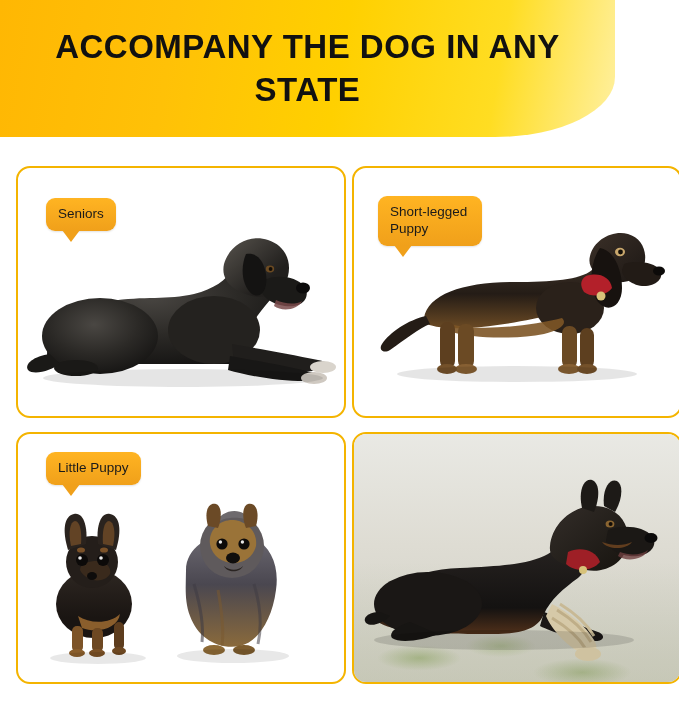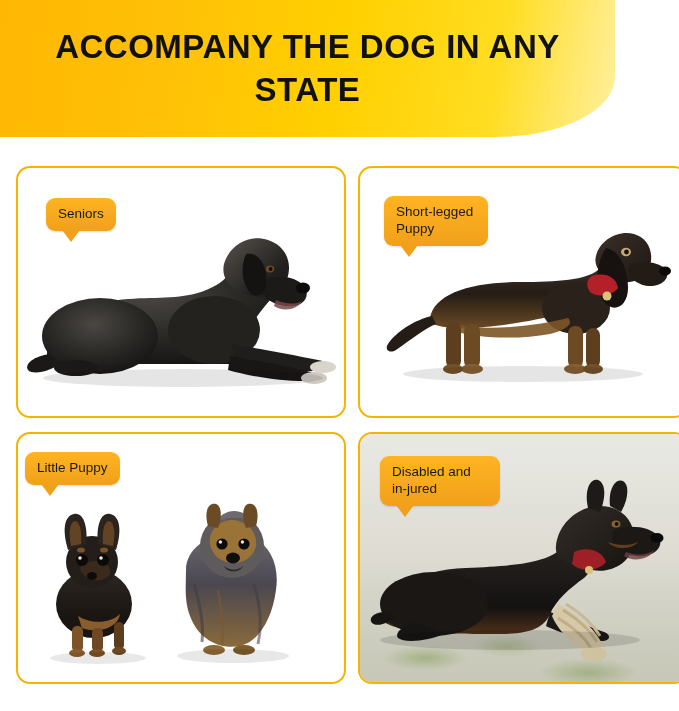--- a/index.html
+++ b/index.html
@@ -46,21 +46,21 @@
   .grid {
     position: absolute;
     top: 166px;
     left: 0;
     width: 679px;
     height: 545px;
     padding: 0 16px 12px 16px;
     display: grid;
     grid-template-columns: 330px 330px;
     grid-template-rows: 252px 252px;
-    gap: 14px 12px;
+    gap: 14px 6px;
   }
   .panel {
     position: relative;
     border: 2px solid #f4b400;
     border-radius: 14px;
     background: #ffffff;
     overflow: hidden;
   }
 
   
@@ -84,21 +84,21 @@
     left: 16px;
     bottom: -11px;
     width: 0;
     height: 0;
     border-left: 9px solid transparent;
     border-right: 9px solid transparent;
     border-top: 12px solid #f0a01a;
   }
   .b1 { top: 30px; left: 28px; }
   .b2 { top: 28px; left: 24px; max-width: 104px; }
-  .b3 { top: 18px; left: 7px; max-width: 130px; }
+  .b3 { top: 18px; left: 28px; max-width: 130px; }
   .b4 { top: 22px; left: 20px; max-width: 120px; }
 
   
   .art { position: absolute; inset: 0; }
   .art svg { width: 100%; height: 100%; display: block; }
 
   
   .outdoor-bg {
     position: absolute;
     inset: 0;
@@ -382,17 +382,16 @@
             <path d="M198 184 C211 192 224 202 231 214" stroke="#bfae88" stroke-width="3" fill="none"></path>
             <path d="M206 170 C219 178 233 190 240 202" stroke="#c8b995" stroke-width="3" fill="none"></path>
             <ellipse cx="234" cy="220" rx="13" ry="7" fill="#cfc2a0"></ellipse>
           </g>
 
           <path d="M26 178 C14 178 8 184 12 189 C18 194 30 188 36 182 Z" fill="#171513"></path>
 
           <ellipse cx="150" cy="206" rx="130" ry="10" fill="#000000" opacity="0.13"></ellipse>
         </svg>
       </div>
-      <div class="bubble b4">Disabled and in-jured</div>
     </div>
 
   </div>
 </div>
 
 </body></html>

